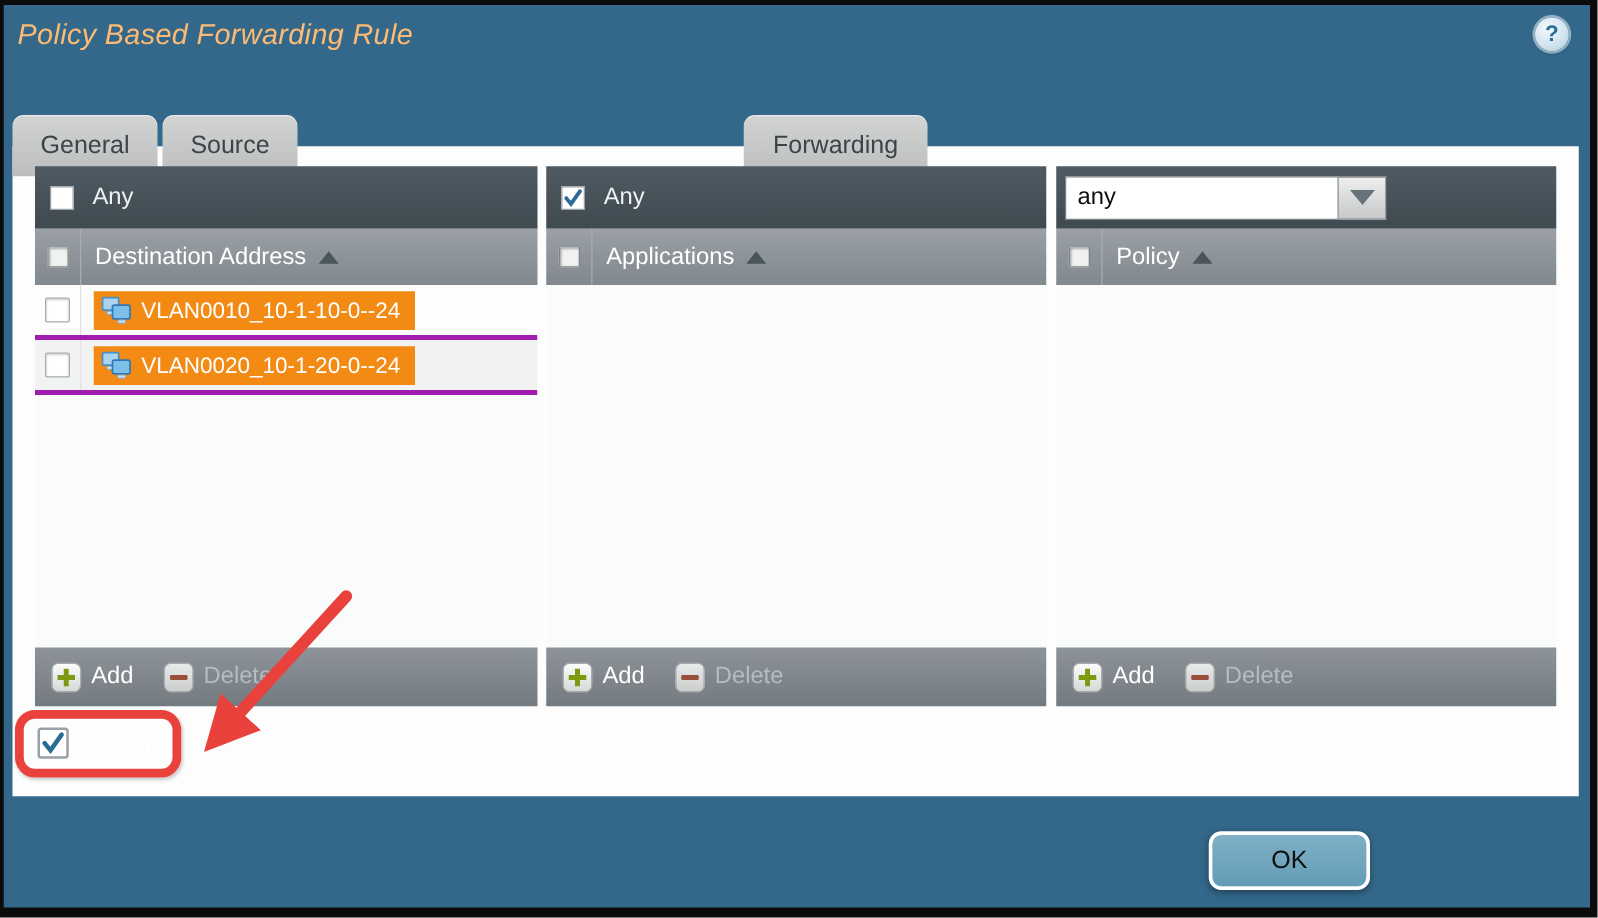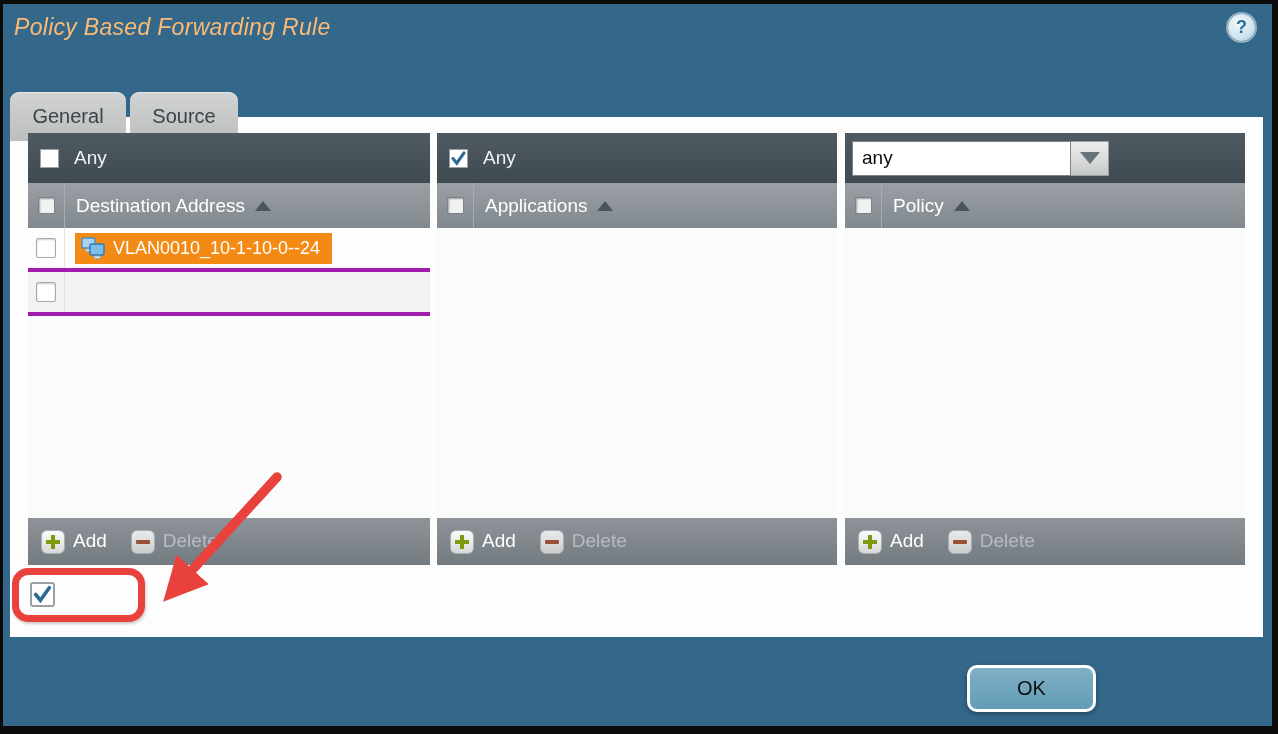--- a/index.html
+++ b/index.html
@@ -89,20 +89,21 @@
 <div class="screen">
   <div class="dialog-bg"></div>
 
   <div class="dlg-title">Policy Based Forwarding Rule</div>
   <div class="help-icon">
       <span>?</span>
     </div>
 
   <div class="tab tab-general">General</div>
   <div class="tab tab-source">Source</div>
+  <div class="tab tab-forwarding">Forwarding</div>
 
   <div class="content"></div>
 
   <div class="panel panel-1">
     <div class="panel-top">
       <div class="cb"></div>
       <div class="any-label">Any</div>
     </div>
     <div class="colhead">
       <div class="cbcell">
@@ -123,20 +124,29 @@
             <rect x="10" y="8" width="14" height="11" rx="1.5" fill="#7cc0ea" stroke="#2f78b8" stroke-width="1.4"></rect>
             <rect x="14" y="20" width="6.5" height="2.5" rx="1" fill="#cfe4f2" stroke="#7aa8c9" stroke-width="0.8"></rect>
           </svg>
           <span>VLAN0010_10-1-10-0--24</span>
         </div>
       </div>
       <div class="row alt">
         <div class="cbcell2">
             <div class="cb-row"></div>
           </div>
+        <div class="chip">
+          <svg width="26" height="24" viewBox="0 0 26 24">
+            <rect x="2" y="2" width="13" height="10" rx="1.5" fill="#a9d3ee" stroke="#4a8ec6" stroke-width="1.4"></rect>
+            <rect x="5.5" y="13" width="6" height="2.5" rx="1" fill="#cfe4f2" stroke="#7aa8c9" stroke-width="0.8"></rect>
+            <rect x="10" y="8" width="14" height="11" rx="1.5" fill="#7cc0ea" stroke="#2f78b8" stroke-width="1.4"></rect>
+            <rect x="14" y="20" width="6.5" height="2.5" rx="1" fill="#cfe4f2" stroke="#7aa8c9" stroke-width="0.8"></rect>
+          </svg>
+          <span>VLAN0020_10-1-20-0--24</span>
+        </div>
       </div>
     </div>
     <div class="panel-footer">
       <div class="mini-btn">
         <span class="icon-sq icon-plus"></span>
         <span>Add</span>
       </div>
       <div class="mini-btn disabled">
         <span class="icon-sq icon-minus"></span>
         <span>Delete</span>

